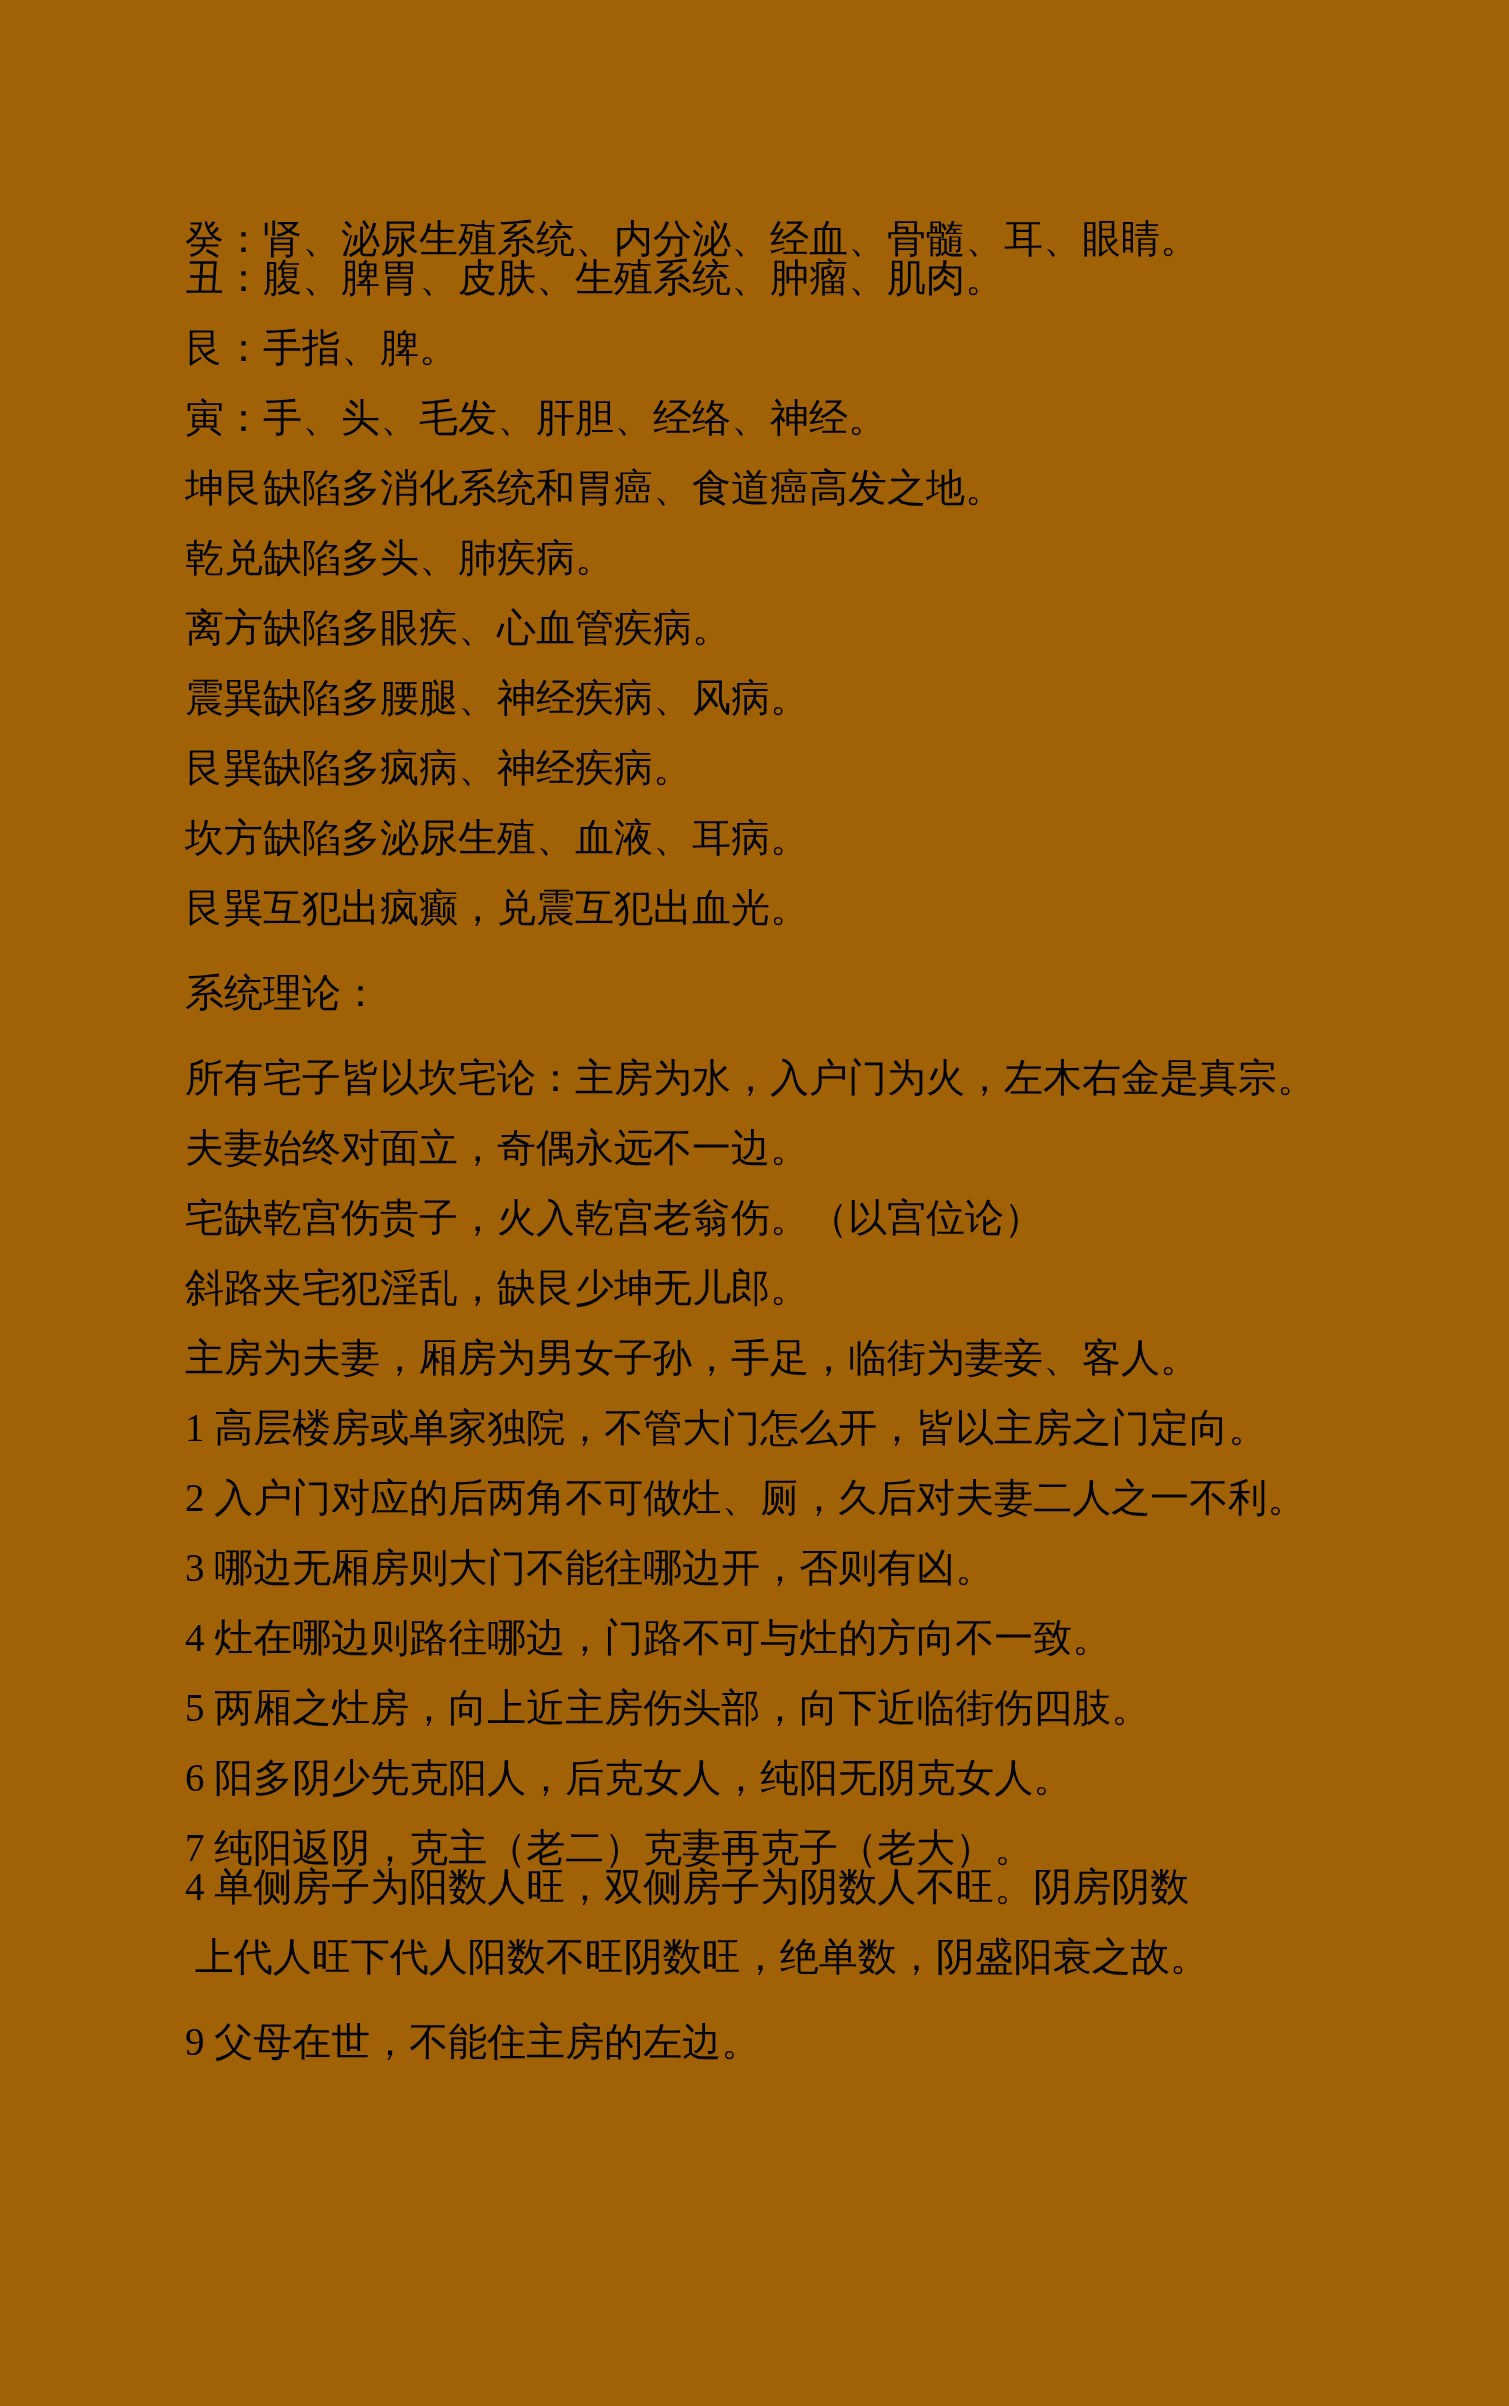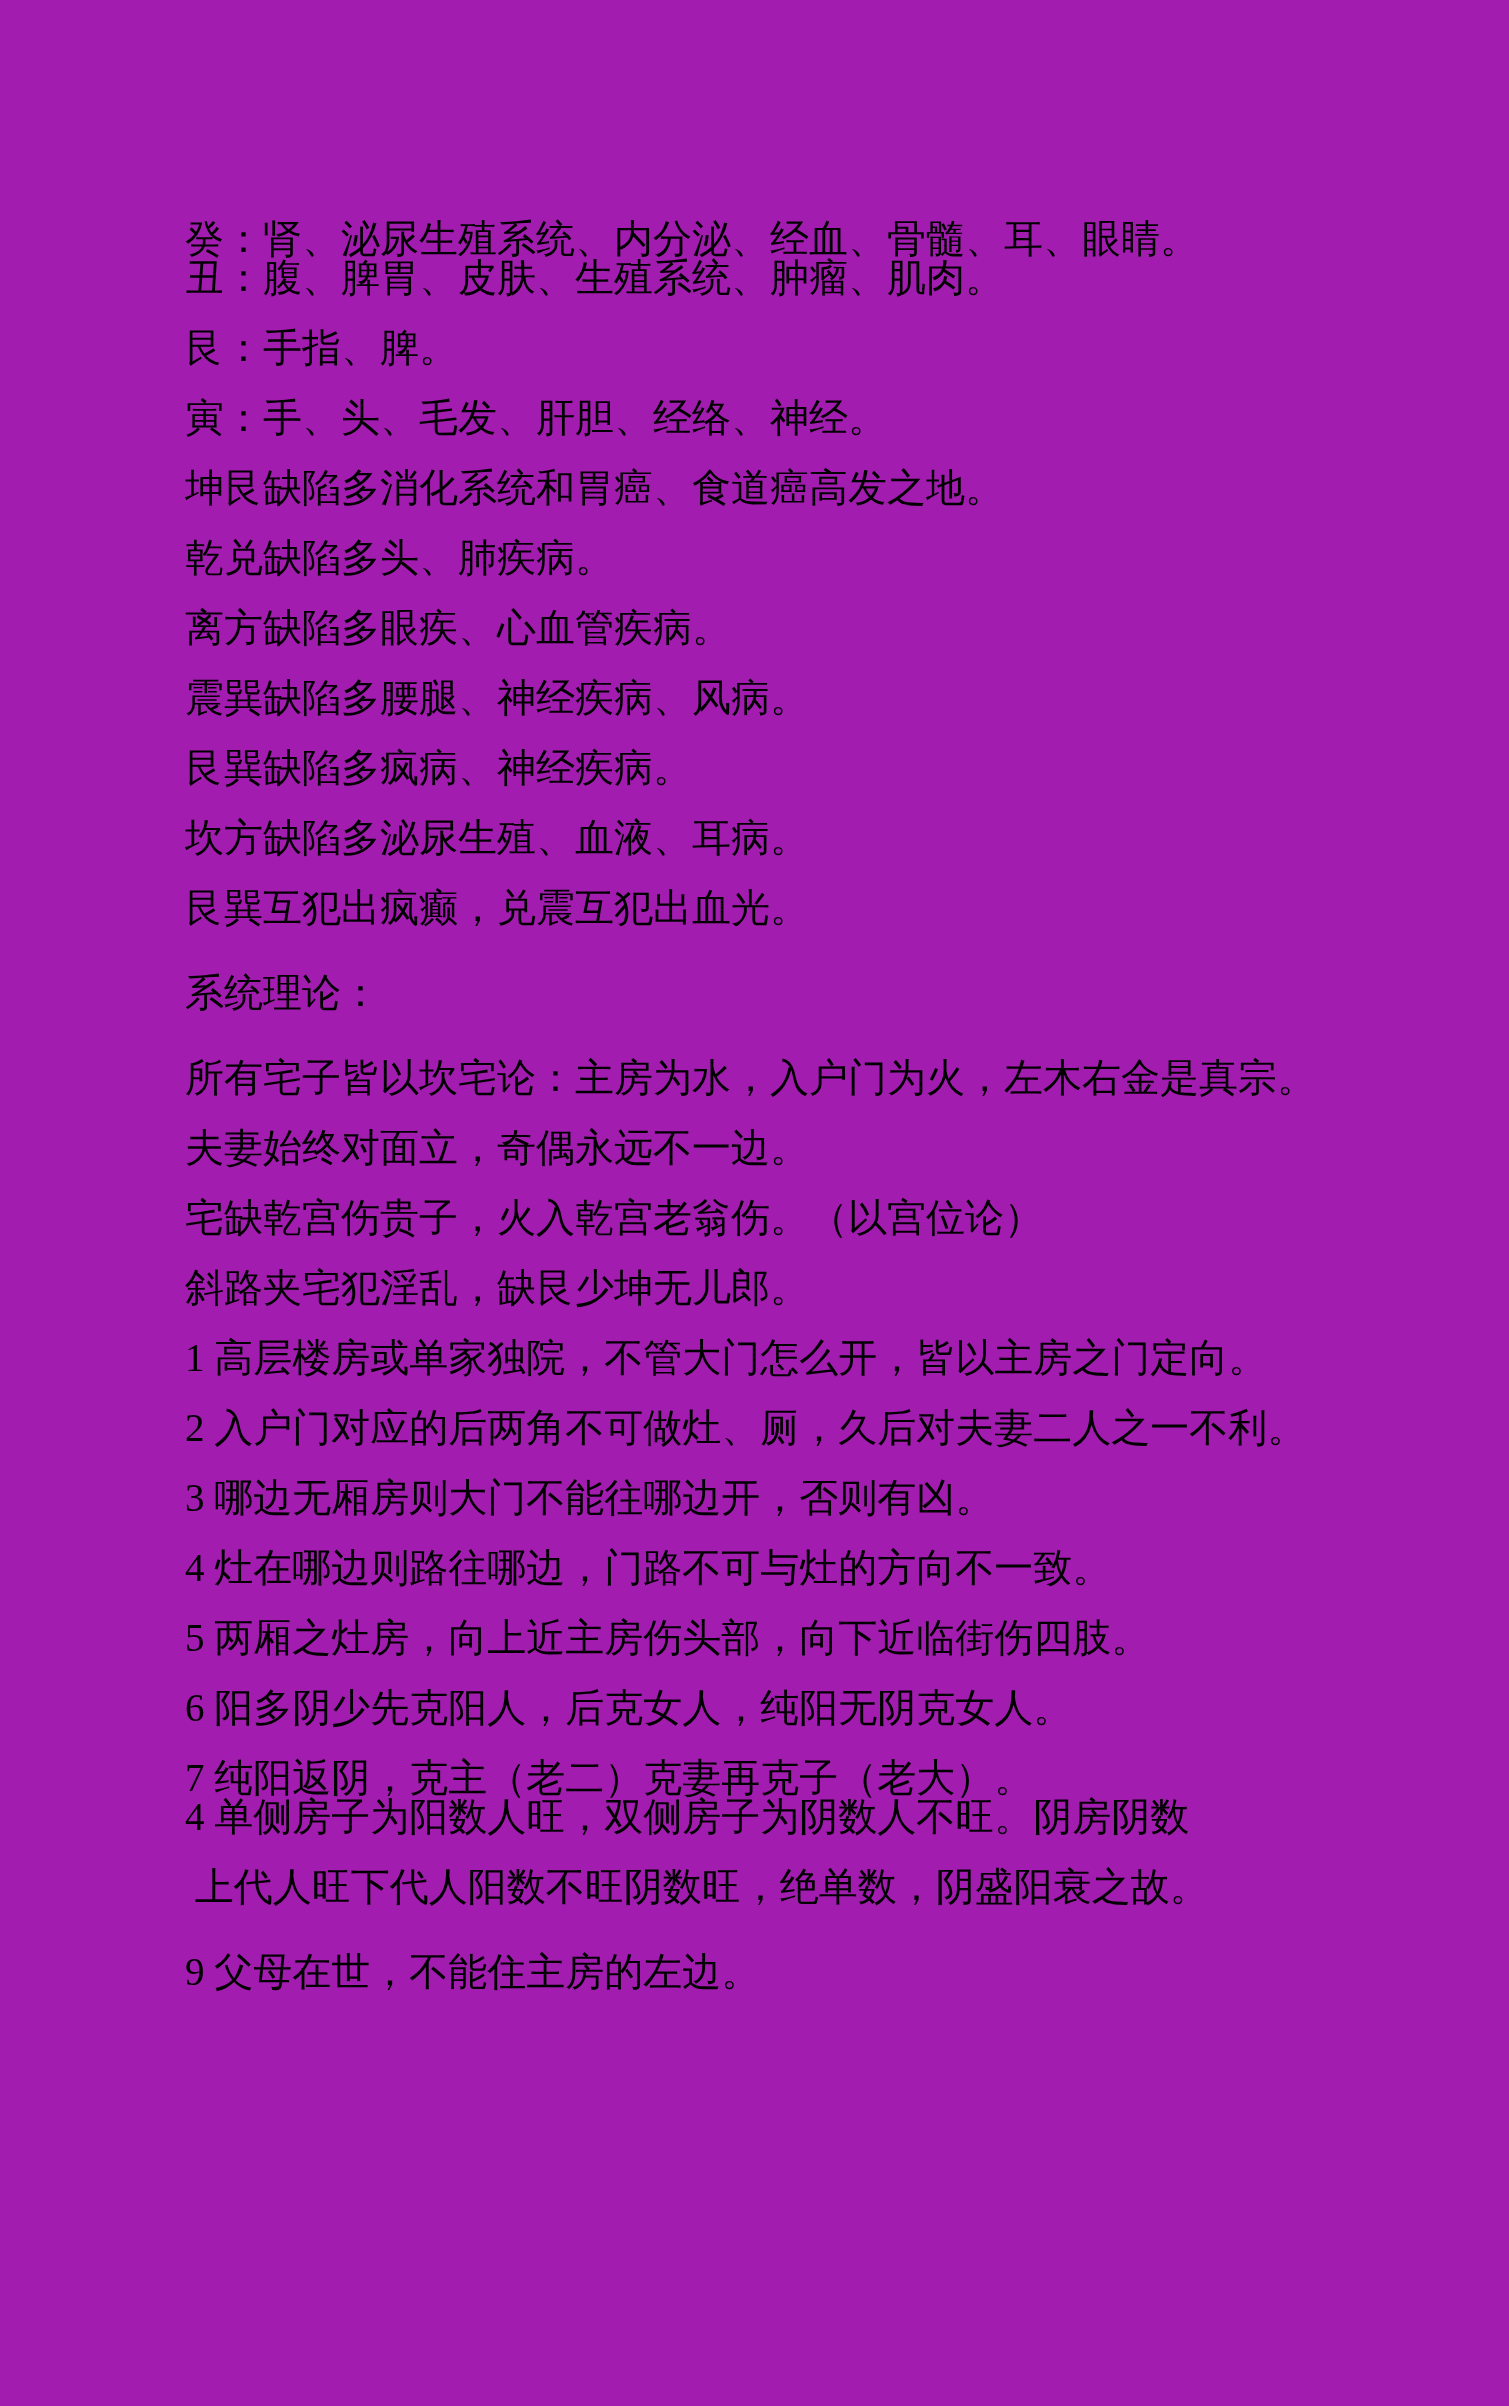--- a/index.html
+++ b/index.html
@@ -5,21 +5,21 @@
   html, body {
     margin: 0;
     padding: 0;
     background: #e8e8e8;
   }
   .page {
     position: relative;
     width: 1509px;
     height: 2406px;
     margin: 0 auto;
-    background: #a21caf;
+    background: #a16207;
     overflow: hidden;
     font-family: "Liberation Serif", "DejaVu Serif", serif;
   }
   .content {
     position: absolute;
     left: 185px;
     top: 219px;
     right: 38px;
   }
   .line {
@@ -48,20 +48,21 @@
       <div class="line sp-normal">离方缺陷多眼疾、心血管疾病。</div>
       <div class="line sp-normal">震巽缺陷多腰腿、神经疾病、风病。</div>
       <div class="line sp-normal">艮巽缺陷多疯病、神经疾病。</div>
       <div class="line sp-normal">坎方缺陷多泌尿生殖、血液、耳病。</div>
       <div class="line sp-normal">艮巽互犯出疯癫，兑震互犯出血光。</div>
       <div class="line sp-loose">系统理论：</div>
       <div class="line sp-loose">所有宅子皆以坎宅论：主房为水，入户门为火，左木右金是真宗。</div>
       <div class="line sp-normal">夫妻始终对面立，奇偶永远不一边。</div>
       <div class="line sp-normal">宅缺乾宫伤贵子，火入乾宫老翁伤。（以宫位论）</div>
       <div class="line sp-normal">斜路夹宅犯淫乱，缺艮少坤无儿郎。</div>
+      <div class="line sp-normal">主房为夫妻，厢房为男女子孙，手足，临街为妻妾、客人。</div>
       <div class="line sp-normal">1 高层楼房或单家独院，不管大门怎么开，皆以主房之门定向。</div>
       <div class="line sp-normal">2 入户门对应的后两角不可做灶、厕，久后对夫妻二人之一不利。</div>
       <div class="line sp-normal">3 哪边无厢房则大门不能往哪边开，否则有凶。</div>
       <div class="line sp-normal">4 灶在哪边则路往哪边，门路不可与灶的方向不一致。</div>
       <div class="line sp-normal">5 两厢之灶房，向上近主房伤头部，向下近临街伤四肢。</div>
       <div class="line sp-normal">6 阳多阴少先克阳人，后克女人，纯阳无阴克女人。</div>
       <div class="line sp-normal">7 纯阳返阴，克主（老二）克妻再克子（老大）。</div>
       <div class="line sp-tight">4 单侧房子为阳数人旺，双侧房子为阴数人不旺。阴房阴数</div>
       <div class="line sp-normal"> 上代人旺下代人阳数不旺阴数旺，绝单数，阴盛阳衰之故。</div>
       <div class="line sp-loose">9 父母在世，不能住主房的左边。</div>

